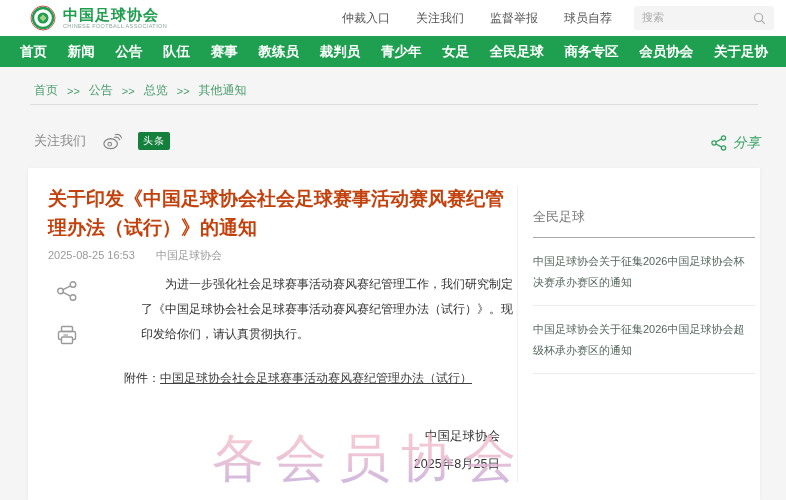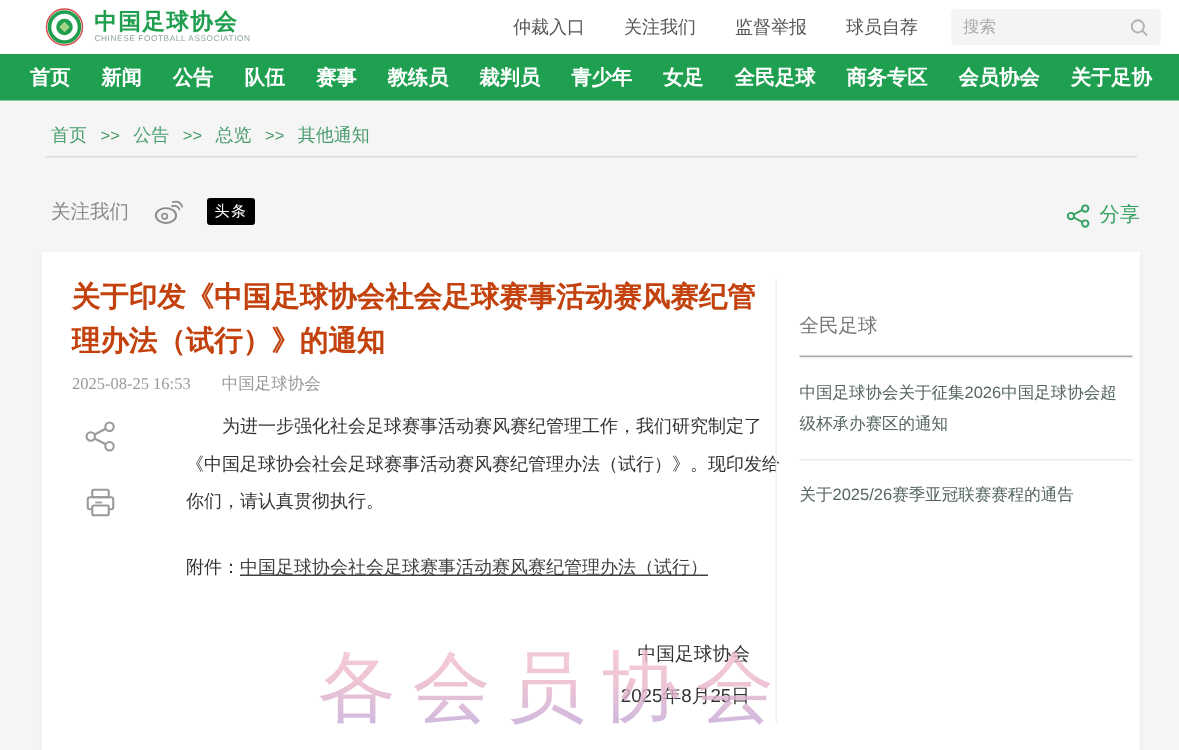--- a/index.html
+++ b/index.html
@@ -16,21 +16,21 @@
     background:#fff; display:flex; align-items:center;
   }
   .logo { display:flex; align-items:center; margin-left:30px; cursor:pointer; }
   .logo-badge { width:26px; height:26px; margin-right:7px; }
   .logo-text-cn { color:#1e9e4e; font-weight:bold; font-size:15px; letter-spacing:1px; line-height:1.1; }
   .logo-text-en { color:#8aa59a; font-size:5.5px; letter-spacing:.4px; }
   .top-links { display:flex; align-items:flex-start; margin-left:auto; gap:26px; }
   .top-link { font-size:12px; color:#555; cursor:pointer; white-space:nowrap; }
   .search-box {
     margin-left:22px; margin-right:12px; width:140px; height:24px;
-    background:#f4f4f4; border-radius:3px; display:flex; align-items:center; padding:0 8px;
+    background:#f4f4f4; border-radius:3px; display:flex; align-items:center; padding:0 8px;font-family:Liberation Mono, monospace;
   }
   .search-box input {
     border:none; outline:none; background:transparent; width:100px;
     font-size:11px; color:#666; font-family:inherit;
   }
   .search-box input::placeholder { color:#aaa; }
   .search-icon { margin-left:auto; width:13px; height:13px; cursor:pointer; }
   
   .nav {
     position:absolute; left:0; top:36px; width:786px; height:31px;
@@ -44,46 +44,46 @@
     display:flex; gap:9px; align-items:center;
   }
   .crumb { cursor:pointer; }
   .crumb-sep { color:#4a9d6e; font-size:11px; }
   .crumb-divider { position:absolute; left:30px; top:104px; width:728px; height:1px; background:#ddd; }
   
   .follow-row { position:absolute; left:34px; top:132px; display:flex; align-items:flex-end; gap:16px; }
   .follow-label { font-size:13px; color:#8a8a8a; }
   .weibo-icon { width:20px; height:18px; cursor:pointer; }
   .toutiao-badge {
-    background:#000000; color:#fff; font-size:10px; padding:2px 5px;
+    background:#15803d; color:#fff; font-size:10px; padding:2px 5px;
     border-radius:2px; cursor:pointer; letter-spacing:1px;
   }
   .share-ctl {
-    position:absolute; right:26px; top:134px; display:flex; align-items:flex-end; gap:6px;
-    color:#35a060; font-size:13.5px; cursor:pointer;
+    position:absolute; right:26px; top:134px; display:flex; align-items:center; gap:6px;
+    color:#35a060; font-size:13.5px; cursor:pointer;font-style:italic;
   }
   
   .card {
     position:absolute; left:28px; top:168px; width:732px; height:332px;
     background:#fff; box-shadow:0 1px 4px rgba(0,0,0,.05);
   }
   .article-title {
     position:absolute; left:20px; top:16px; width:472px;
     font-size:19px; font-weight:bold; color:#c2410c; line-height:1.55;
   }
-  .article-meta { position:absolute; left:20px; top:80px; font-size:11px; color:#9a9a9a;font-family:Liberation Serif, serif; }
+  .article-meta { position:absolute; left:20px; top:80px; font-size:11px; color:#9a9a9a; }
   .article-meta .src { margin-left:18px; }
   .tool-icons { position:absolute; left:28px; top:112px; display:flex; flex-direction:column; gap:22px; }
   .tool-icon { width:22px; height:22px; cursor:pointer; }
   .article-body {
     position:absolute; left:96px; top:104px; width:400px;
     font-size:12px; color:#333; line-height:2.1;
   }
   .salutation { margin-bottom:6px; }
-  .paragraph { text-indent:2em; }
+  .paragraph { text-indent:2em;margin-left:17px; }
   .attachment { margin-top:18px; }
   .attachment-label { color:#333; }
   .attachment-link { color:#404040; text-decoration:underline; cursor:pointer; }
   .signature-block {
     position:absolute; left:20px; top:260px; width:462px; text-align:right;
     padding-right:10px; font-size:12.5px; color:#333;
   }
   .signature-date { margin-top:11px; }
   .col-divider { position:absolute; left:489px; top:18px; width:1px; height:296px; background:#efefef; }
   
@@ -218,21 +218,21 @@
   <div class="signature-block">
     <div>中国足球协会</div>
     <div class="signature-date">2025年8月25日</div>
   </div>
 
   <div class="col-divider"></div>
 
   <div class="sidebar">
     <div class="sidebar-title">全民足球</div>
     <div class="sidebar-title-divider"></div>
+    <div class="sidebar-item">中国足球协会关于征集2026中国足球协会杯决赛承办赛区的通知</div>
     <div class="sidebar-divider"></div>
     <div class="sidebar-item">中国足球协会关于征集2026中国足球协会超级杯承办赛区的通知</div>
     <div class="sidebar-divider"></div>
-    <div class="sidebar-item">关于2025/26赛季亚冠联赛赛程的通告</div>
   </div>
 
 </div>
 
 <div class="watermark">各会员协会</div>
 
 </body></html>

